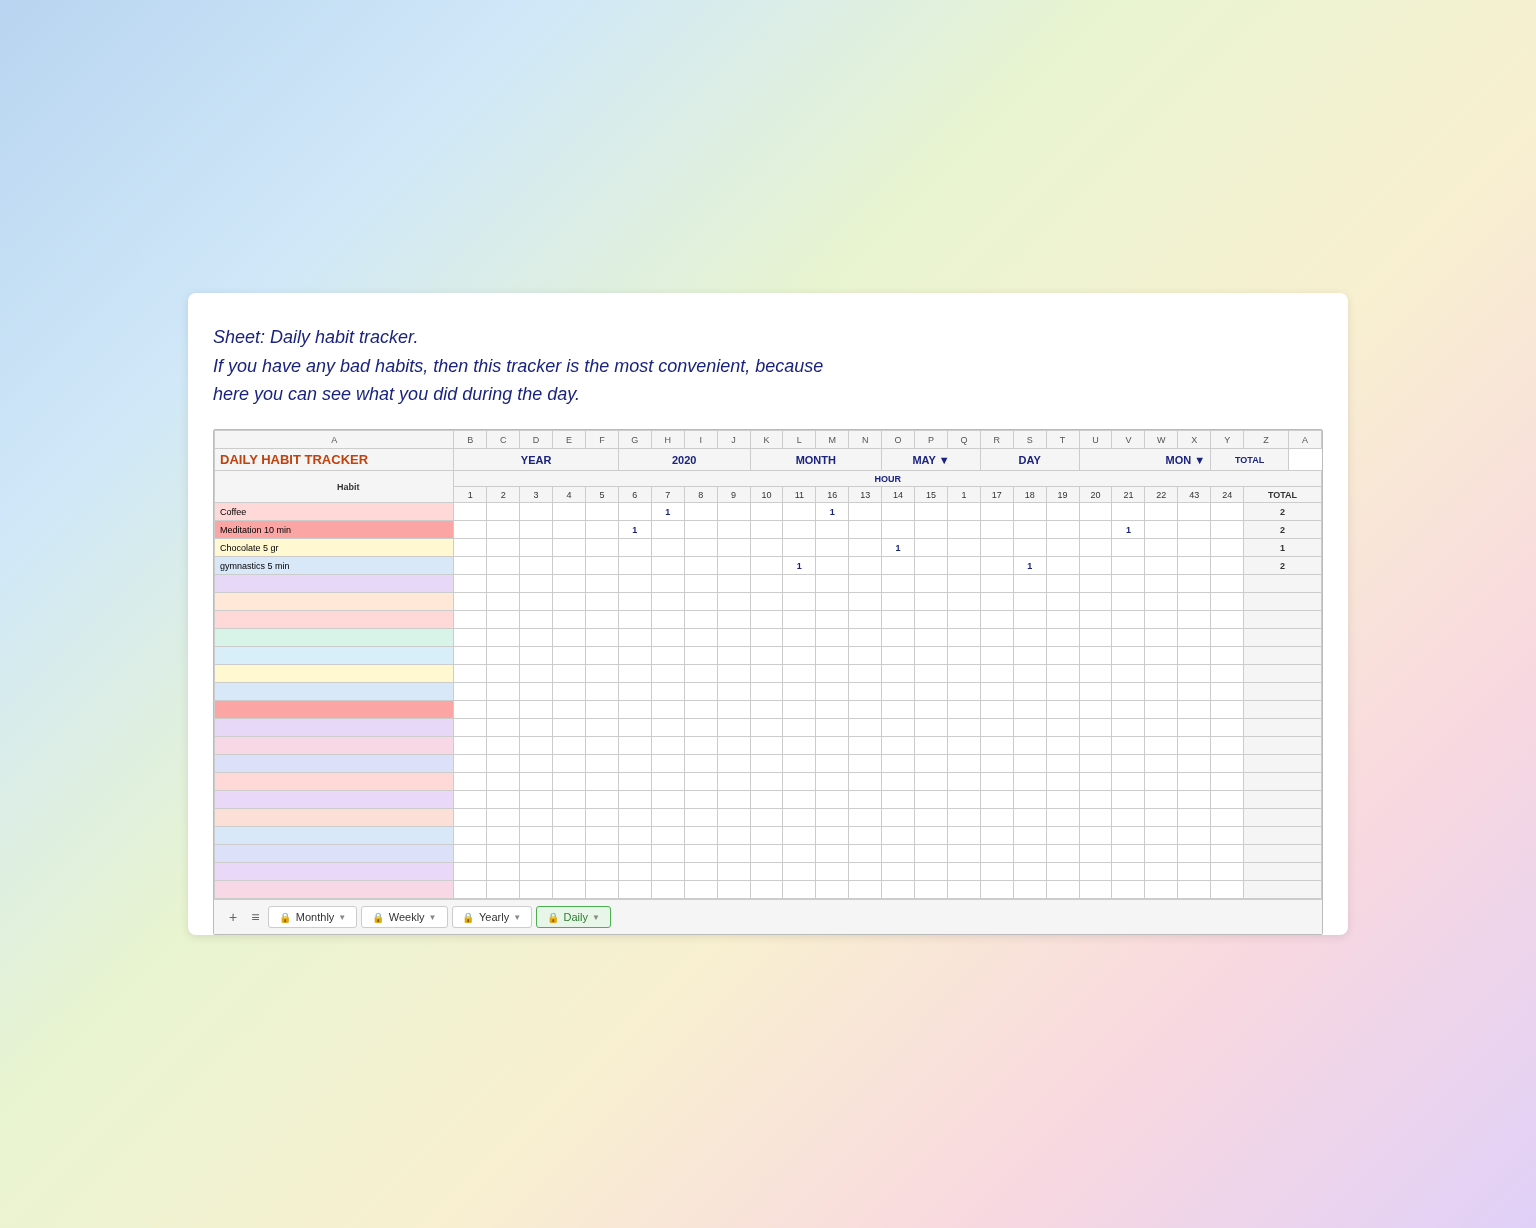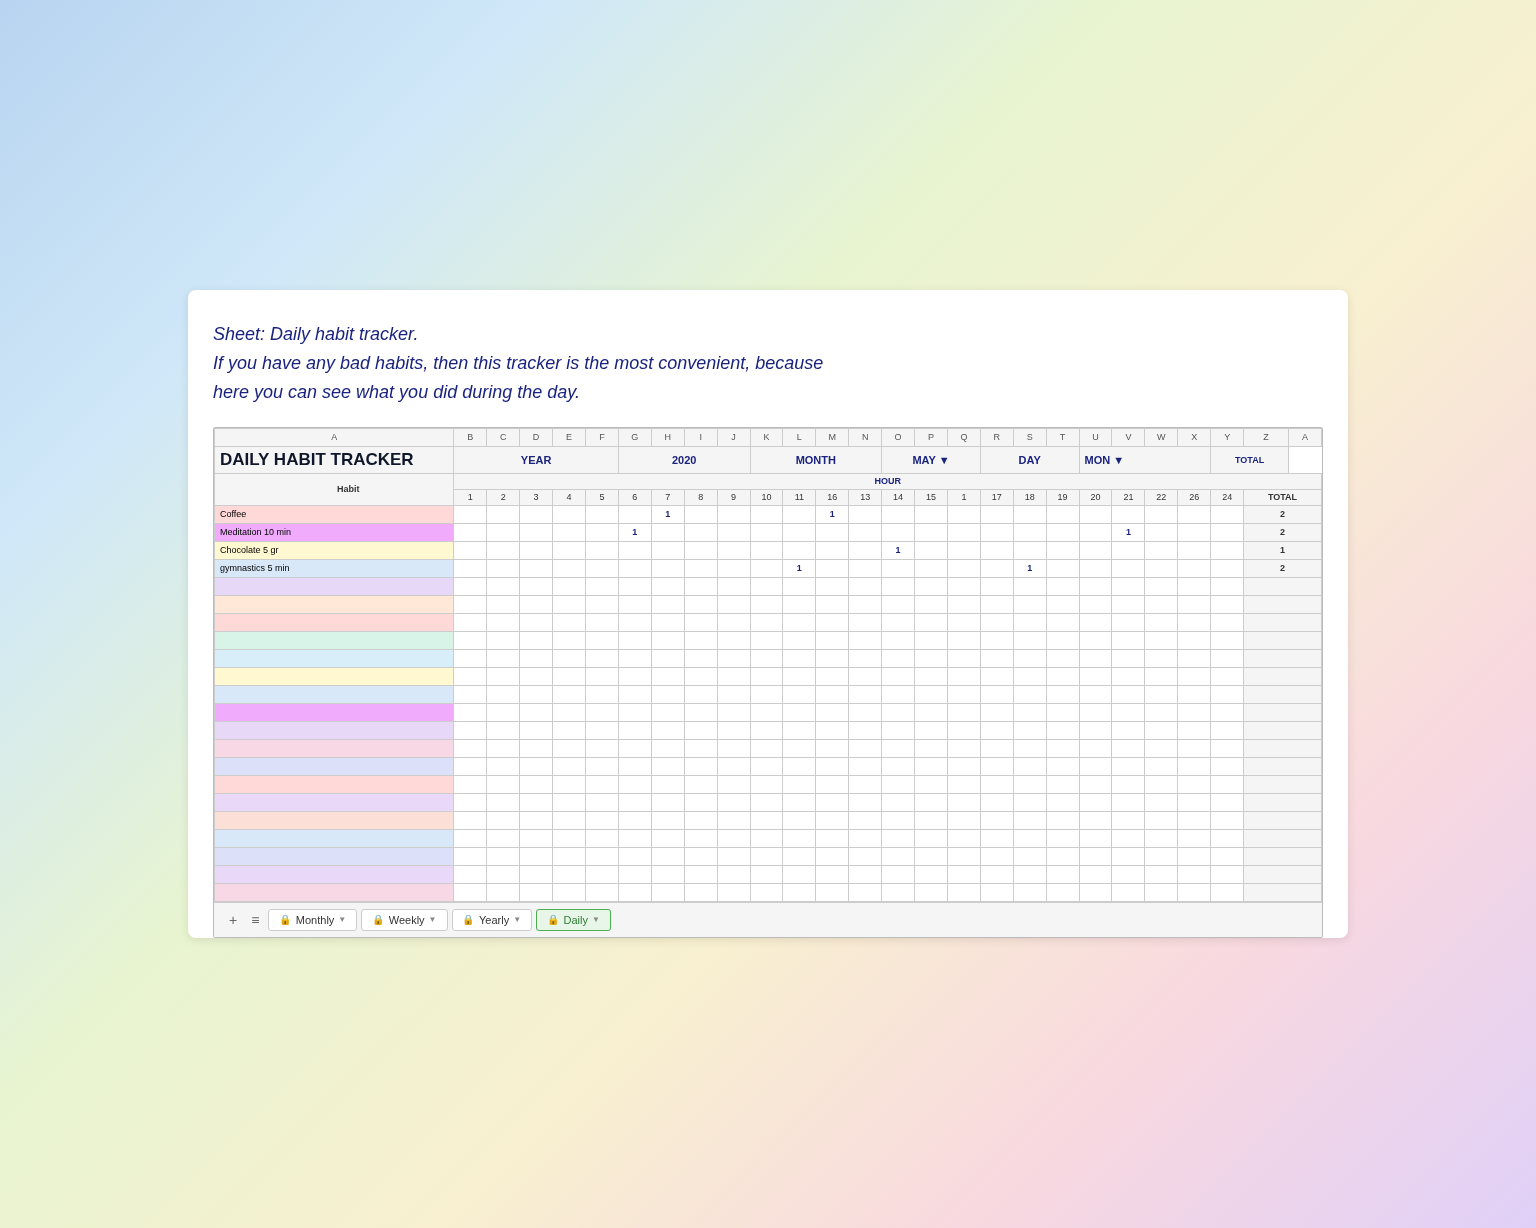--- a/index.html
+++ b/index.html
@@ -95,21 +95,21 @@
     }
     .total-cell {
       background: #f5f5f5;
       text-align: center;
       font-weight: bold;
       color: #333;
       font-size: 10px;
     }
     
     .row-pink { background-color: #ffd8d8; }
-    .row-green-light { background-color: #f0abfc; }
+    .row-green-light { background-color: #fca5a5; }
     .row-yellow { background-color: #fff8d0; }
     .row-blue-light { background-color: #d8e8f8; }
     .row-lavender { background-color: #e8d8f8; }
     .row-peach { background-color: #ffe8d8; }
     .row-mint { background-color: #d8f4e8; }
     .row-sky { background-color: #d8eef8; }
     .row-rose { background-color: #f8d8e4; }
     .row-periwinkle { background-color: #dce0f8; }
     .row-lilac { background-color: #ead8f8; }
     .row-salmon { background-color: #fce0d8; }
@@ -202,31 +202,31 @@
           <th style="width:22px;">U</th>
           <th style="width:22px;">V</th>
           <th style="width:22px;">W</th>
           <th style="width:22px;">X</th>
           <th style="width:22px;">Y</th>
           <th style="width:30px;">Z</th>
           <th style="width:22px;">A</th>
         </tr>
 
         <tr class="title-row">
-          <td colspan="1" style="font-size:17px; color:#0f172a;">
+          <td colspan="1" style="font-size:13px; color:#c2410c;">
             <span>DAILY HABIT</span>&nbsp;<span>TRACKER</span>
           </td>
           <td colspan="5" style="text-align:center;">YEAR</td>
           <td colspan="4" style="text-align:center;margin-top:28px;">2020</td>
           <td colspan="4" style="text-align:center;">MONTH</td>
           <td colspan="3" style="text-align:center;">
             <span>MAY</span> ▼
           </td>
           <td colspan="3" style="text-align:center;">DAY</td>
-          <td colspan="4" style="text-align:left;">
+          <td colspan="4" style="text-align:right;">
             <span>MON</span> ▼
           </td>
           <td colspan="2" style="text-align:center; font-size:9px;">TOTAL</td>
         </tr>
 
         <tr class="hour-label-row">
           <td class="habit-header" style="text-align:center; font-weight:bold; background:#f5f5f5;padding-left:28px;" rowspan="2">Habit</td>
           <td colspan="26" style="text-align:center; font-weight:bold; color:#1a237e;">HOUR</td>
         </tr>
         <tr class="header-row">
@@ -245,21 +245,21 @@
           <td>13</td>
           <td>14</td>
           <td>15</td>
           <td>1</td>
           <td>17</td>
           <td>18</td>
           <td>19</td>
           <td>20</td>
           <td>21</td>
           <td>22</td>
-          <td>26</td>
+          <td>43</td>
           <td>24</td>
           <td colspan="2" style="font-weight:bold; background:#f5f5f5; text-align:center;">TOTAL</td>
         </tr>
       </thead>
       <tbody id="habits-tbody">
 
       <tr class="data-row">
             <td class="habit-cell row-pink">Coffee</td>
             <td></td>
             <td></td>

